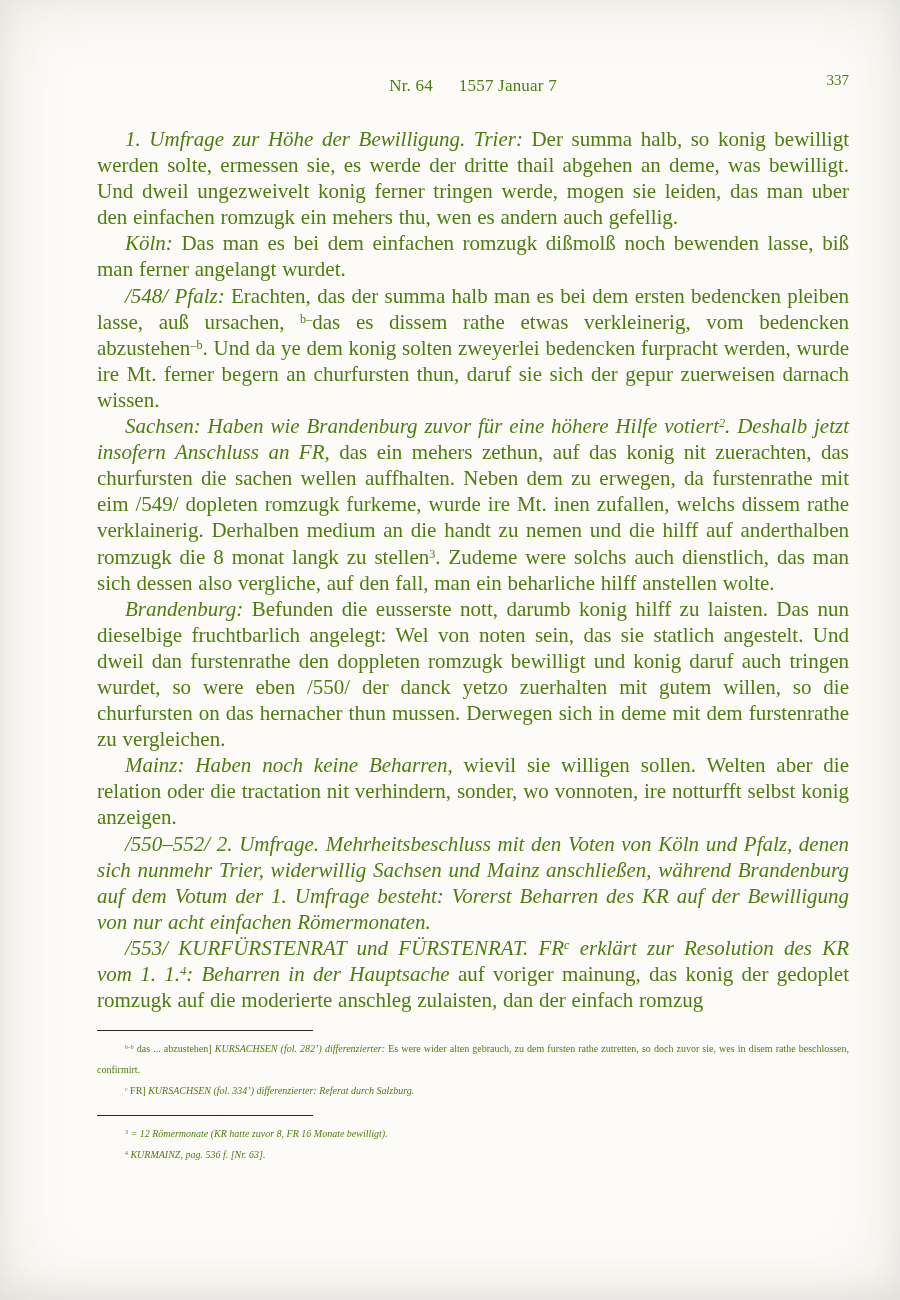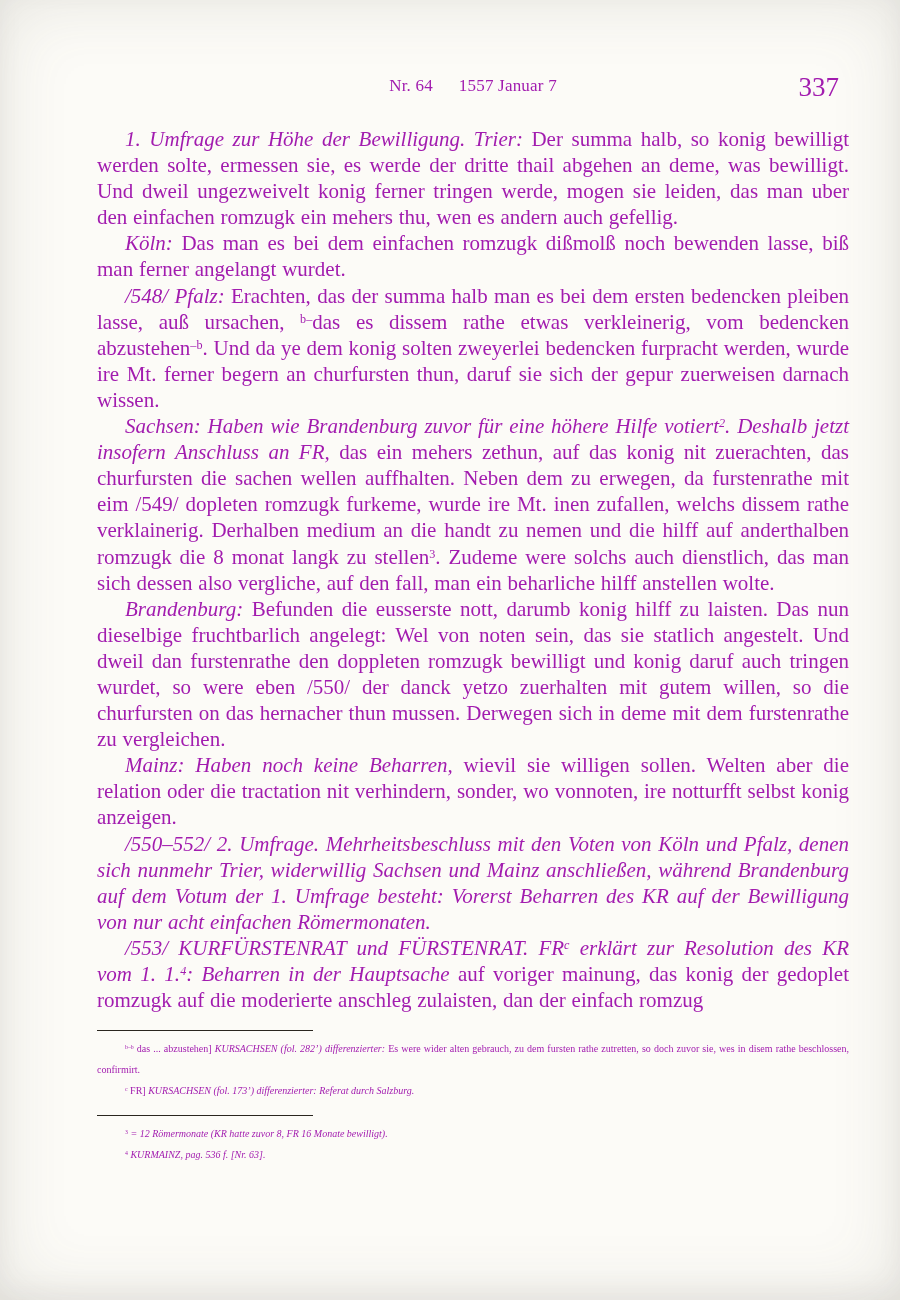--- a/index.html
+++ b/index.html
@@ -30,22 +30,22 @@
   }
   .running-title {
     position: absolute;
     left: 0; right: 0;
     text-align: center;
     letter-spacing: .2px;
   }
   .running-title .gap { display: inline-block; width: 26px; }
   .page-number {
     position: absolute;
-    right: 10px; top: -4px;
-    font-size: 27px;
+    right: 0; top: -4px;
+    font-size: 15px;
   }
   
   .body p {
     margin: 0;
     font-size: 21px;
     line-height: 26.1px;
     text-align: justify;
     text-indent: 28px;
     word-spacing: .5px;
   }
@@ -69,21 +69,21 @@
     margin: 0;
     font-size: 10px;
     line-height: 21px;
     text-align: justify;
     text-indent: 28px;
   }
 </style>
 </head>
 <body>
 
-<div class="page" style="color: #a21caf; background: rgb(252, 251, 247);">
+<div class="page" style="color: #4d7c0f; background: rgb(252, 251, 247);">
   <div class="content">
 
     <div class="header">
       <span class="running-title"><span>Nr. 64</span><span class="gap"></span><span>1557 Januar 7</span></span>
       <span class="page-number">337</span>
     </div>
 
     <div class="body" id="body-paragraphs">
         <p><span class="it">1. Umfrage zur Höhe der Bewilligung. Trier: </span><span>Der summa halb, so konig bewilligt werden solte, ermessen sie, es werde der dritte thail abgehen an deme, was bewilligt. Und dweil ungezweivelt konig ferner tringen werde, mogen sie leiden, das man uber den einfachen romzugk ein mehers thu, wen es andern auch gefellig.</span></p>
         <p><span class="it">Köln: </span><span>Das man es bei dem einfachen romzugk dißmolß noch bewenden lasse, biß man ferner angelangt wurdet.</span></p>
@@ -91,21 +91,21 @@
         <p><span class="it">Sachsen: Haben wie Brandenburg zuvor für eine höhere Hilfe votiert</span><span class="it suptext">2</span><span class="it">. Deshalb jetzt insofern Anschluss an FR, </span><span>das ein mehers zethun, auf das konig nit zuerachten, das churfursten die sachen wellen auffhalten. Neben dem zu erwegen, da furstenrathe mit eim /549/ dopleten romzugk furkeme, wurde ire Mt. inen zufallen, welchs dissem rathe verklainerig. Derhalben medium an die handt zu nemen und die hilff auf anderthalben romzugk die 8 monat langk zu stellen</span><span class="suptext">3</span><span>. Zudeme were solchs auch dienstlich, das man sich dessen also vergliche, auf den fall, man ein beharliche hilff anstellen wolte.</span></p>
         <p><span class="it">Brandenburg: </span><span>Befunden die eusserste nott, darumb konig hilff zu laisten. Das nun dieselbige fruchtbarlich angelegt: Wel von noten sein, das sie statlich angestelt. Und dweil dan furstenrathe den doppleten romzugk bewilligt und konig daruf auch tringen wurdet, so were eben /550/ der danck yetzo zuerhalten mit gutem willen, so die churfursten on das hernacher thun mussen. Derwegen sich in deme mit dem furstenrathe zu vergleichen.</span></p>
         <p><span class="it">Mainz: Haben noch keine Beharren, </span><span>wievil sie willigen sollen. Welten aber die relation oder die tractation nit verhindern, sonder, wo vonnoten, ire notturfft selbst konig anzeigen.</span></p>
         <p><span class="it">/550–552/ 2. Umfrage. Mehrheitsbeschluss mit den Voten von Köln und Pfalz, denen sich nunmehr Trier, widerwillig Sachsen und Mainz anschließen, während Brandenburg auf dem Votum der 1. Umfrage besteht: Vorerst Beharren des KR auf der Bewilligung von nur acht einfachen Römermonaten.</span></p>
         <p><span class="it">/553/ KURFÜRSTENRAT und FÜRSTENRAT. FR</span><span class="it suptext">c</span><span class="it"> erklärt zur Resolution des KR vom 1. 1.</span><span class="it suptext">4</span><span class="it">: Beharren in der Hauptsache </span><span>auf voriger mainung, das konig der gedoplet romzugk auf die moderierte anschleg zulaisten, dan der einfach romzug</span></p>
       </div>
 
     <div class="fn-rule rule-1"></div>
     <div class="apparatus" id="apparatus">
         <p><span class="suptext">b–b</span><span> das ... abzustehen] </span><span class="it">KURSACHSEN (fol. 282’) differenzierter: </span><span>Es were wider alten gebrauch, zu dem fursten rathe zutretten, so doch zuvor sie, wes in disem rathe beschlossen, confirmirt.</span></p>
-        <p><span class="suptext">c</span><span> FR] </span><span class="it">KURSACHSEN (fol. 173’) differenzierter: Referat durch Salzburg.</span></p>
+        <p><span class="suptext">c</span><span> FR] </span><span class="it">KURSACHSEN (fol. 334’) differenzierter: Referat durch Salzburg.</span></p>
       </div>
 
     <div class="fn-rule rule-2"></div>
     <div class="footnotes" id="footnotes">
         <p><span class="suptext">3</span><span> </span><span class="it">= 12 Römermonate (KR hatte zuvor 8, FR 16 Monate bewilligt).</span></p>
         <p><span class="suptext">4</span><span> </span><span class="it">KURMAINZ, pag. 536 f. [Nr. 63].</span></p>
       </div>
 
   </div>
 </div>

